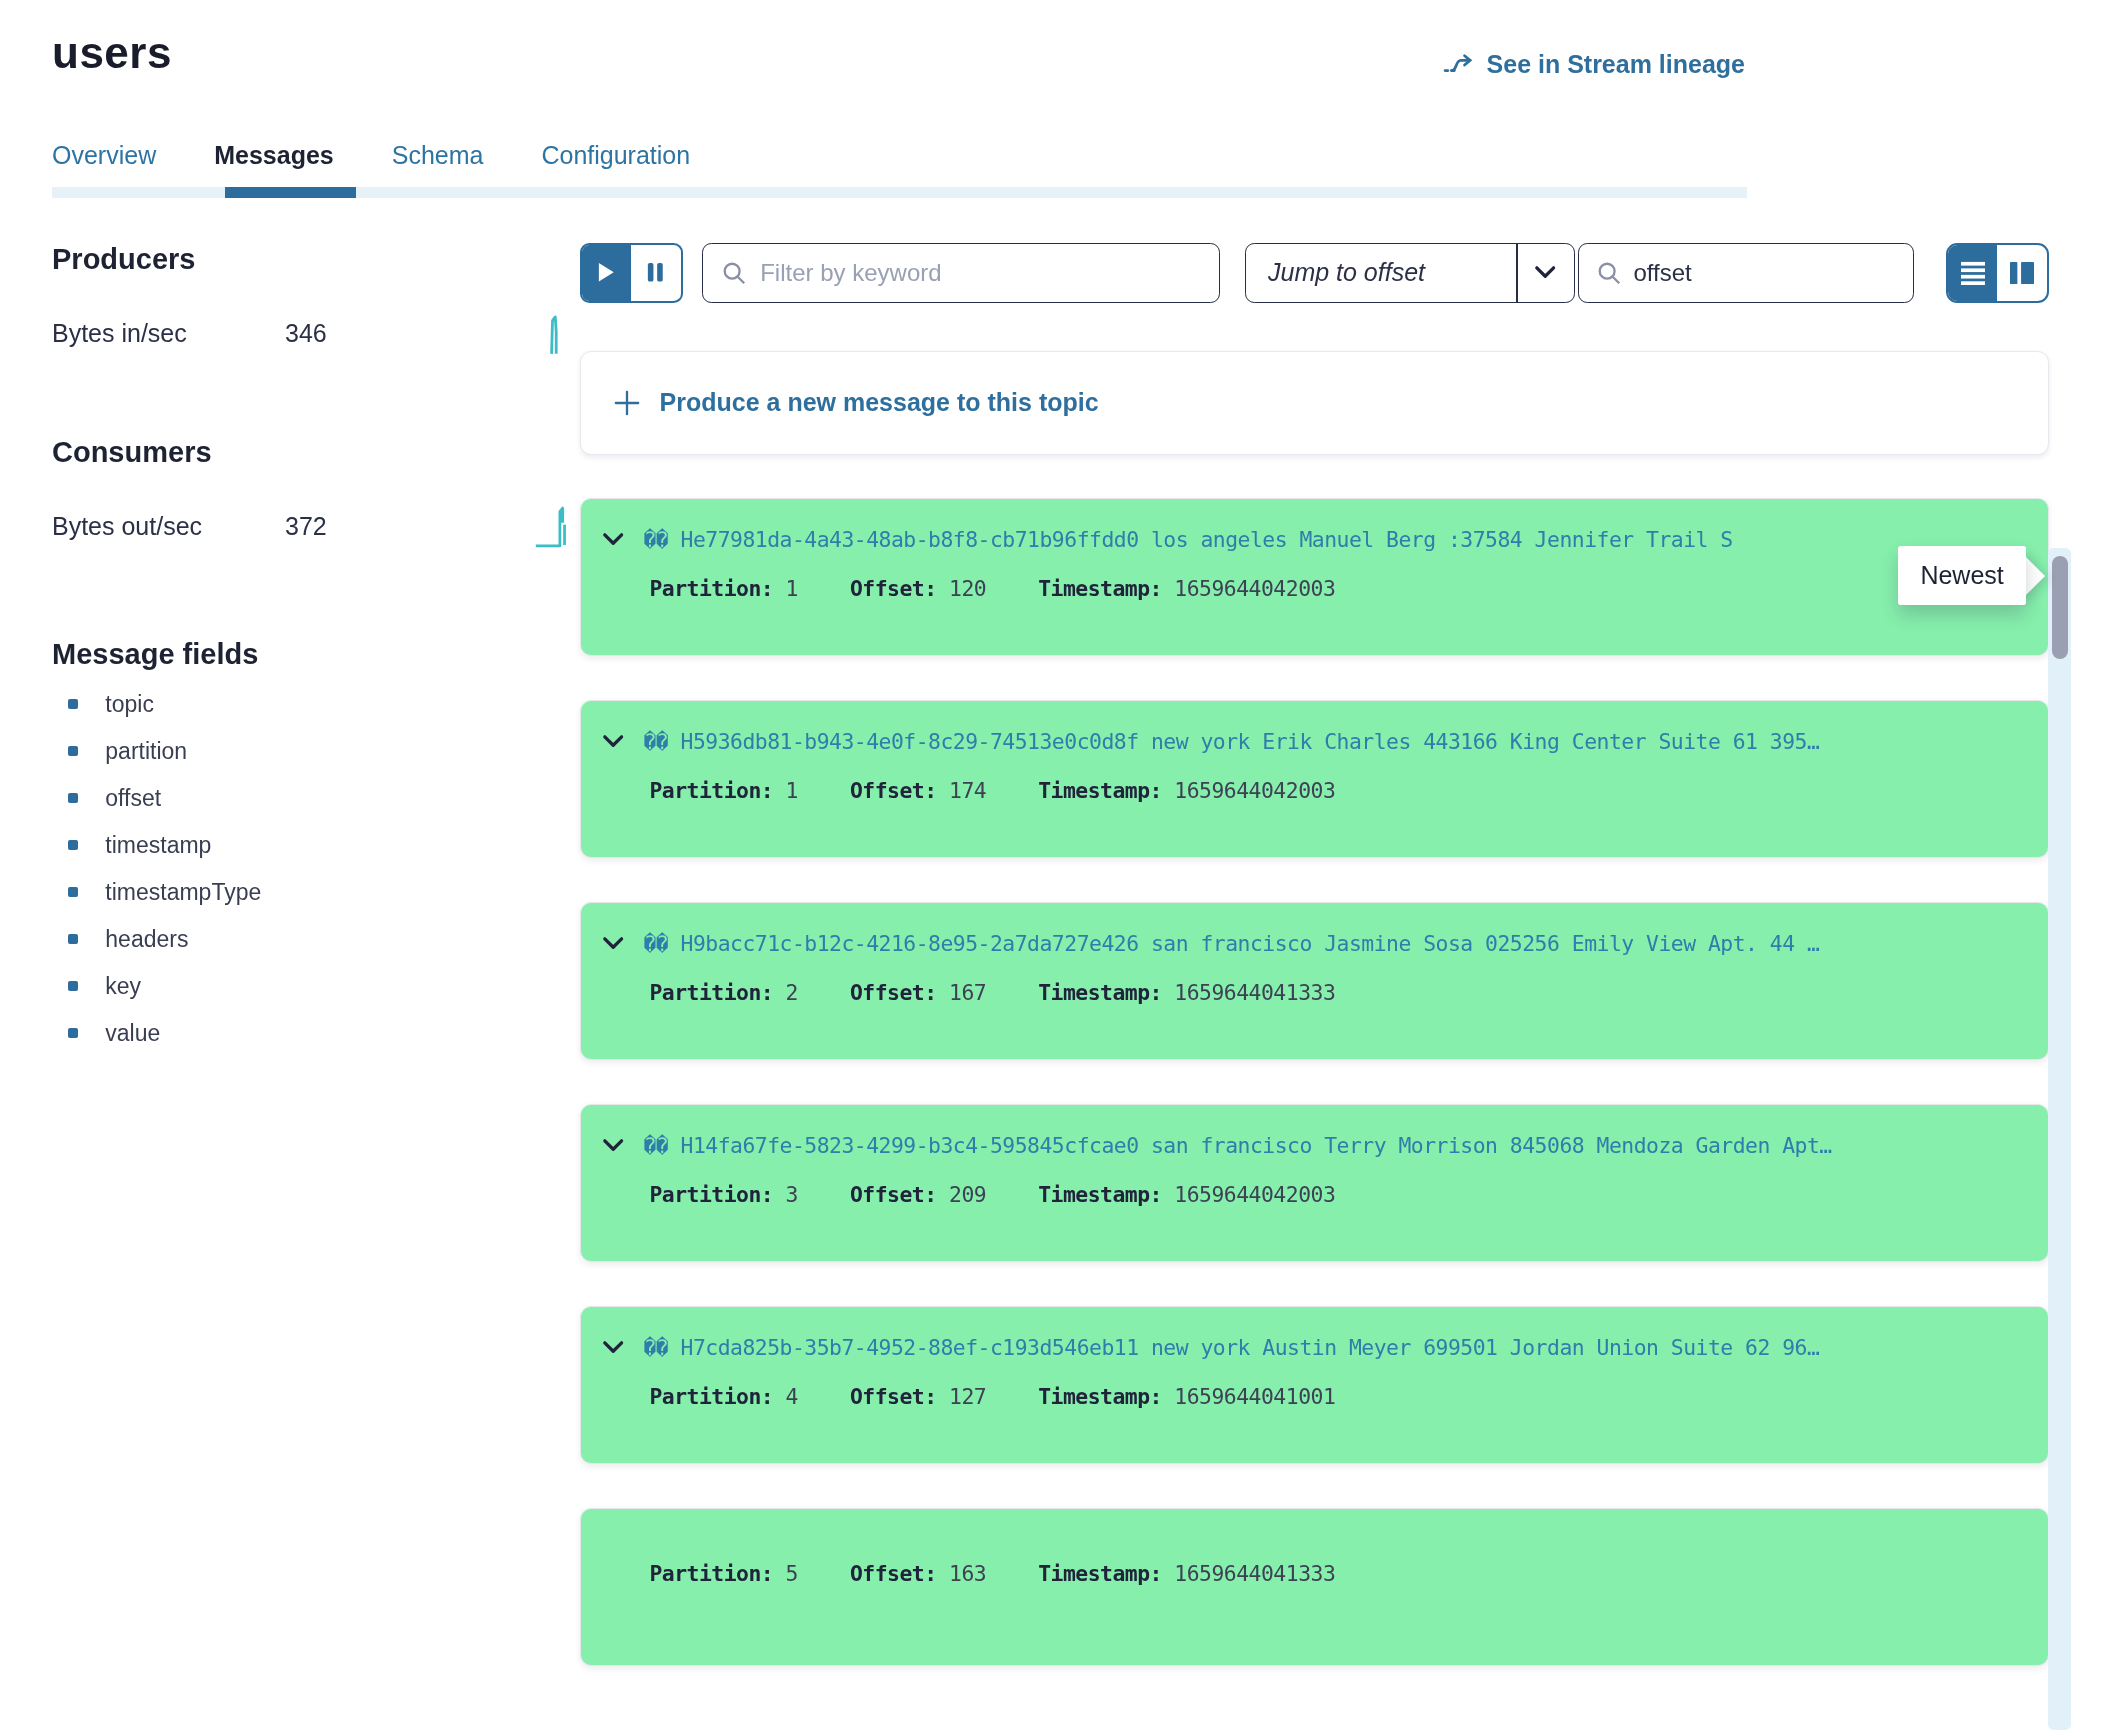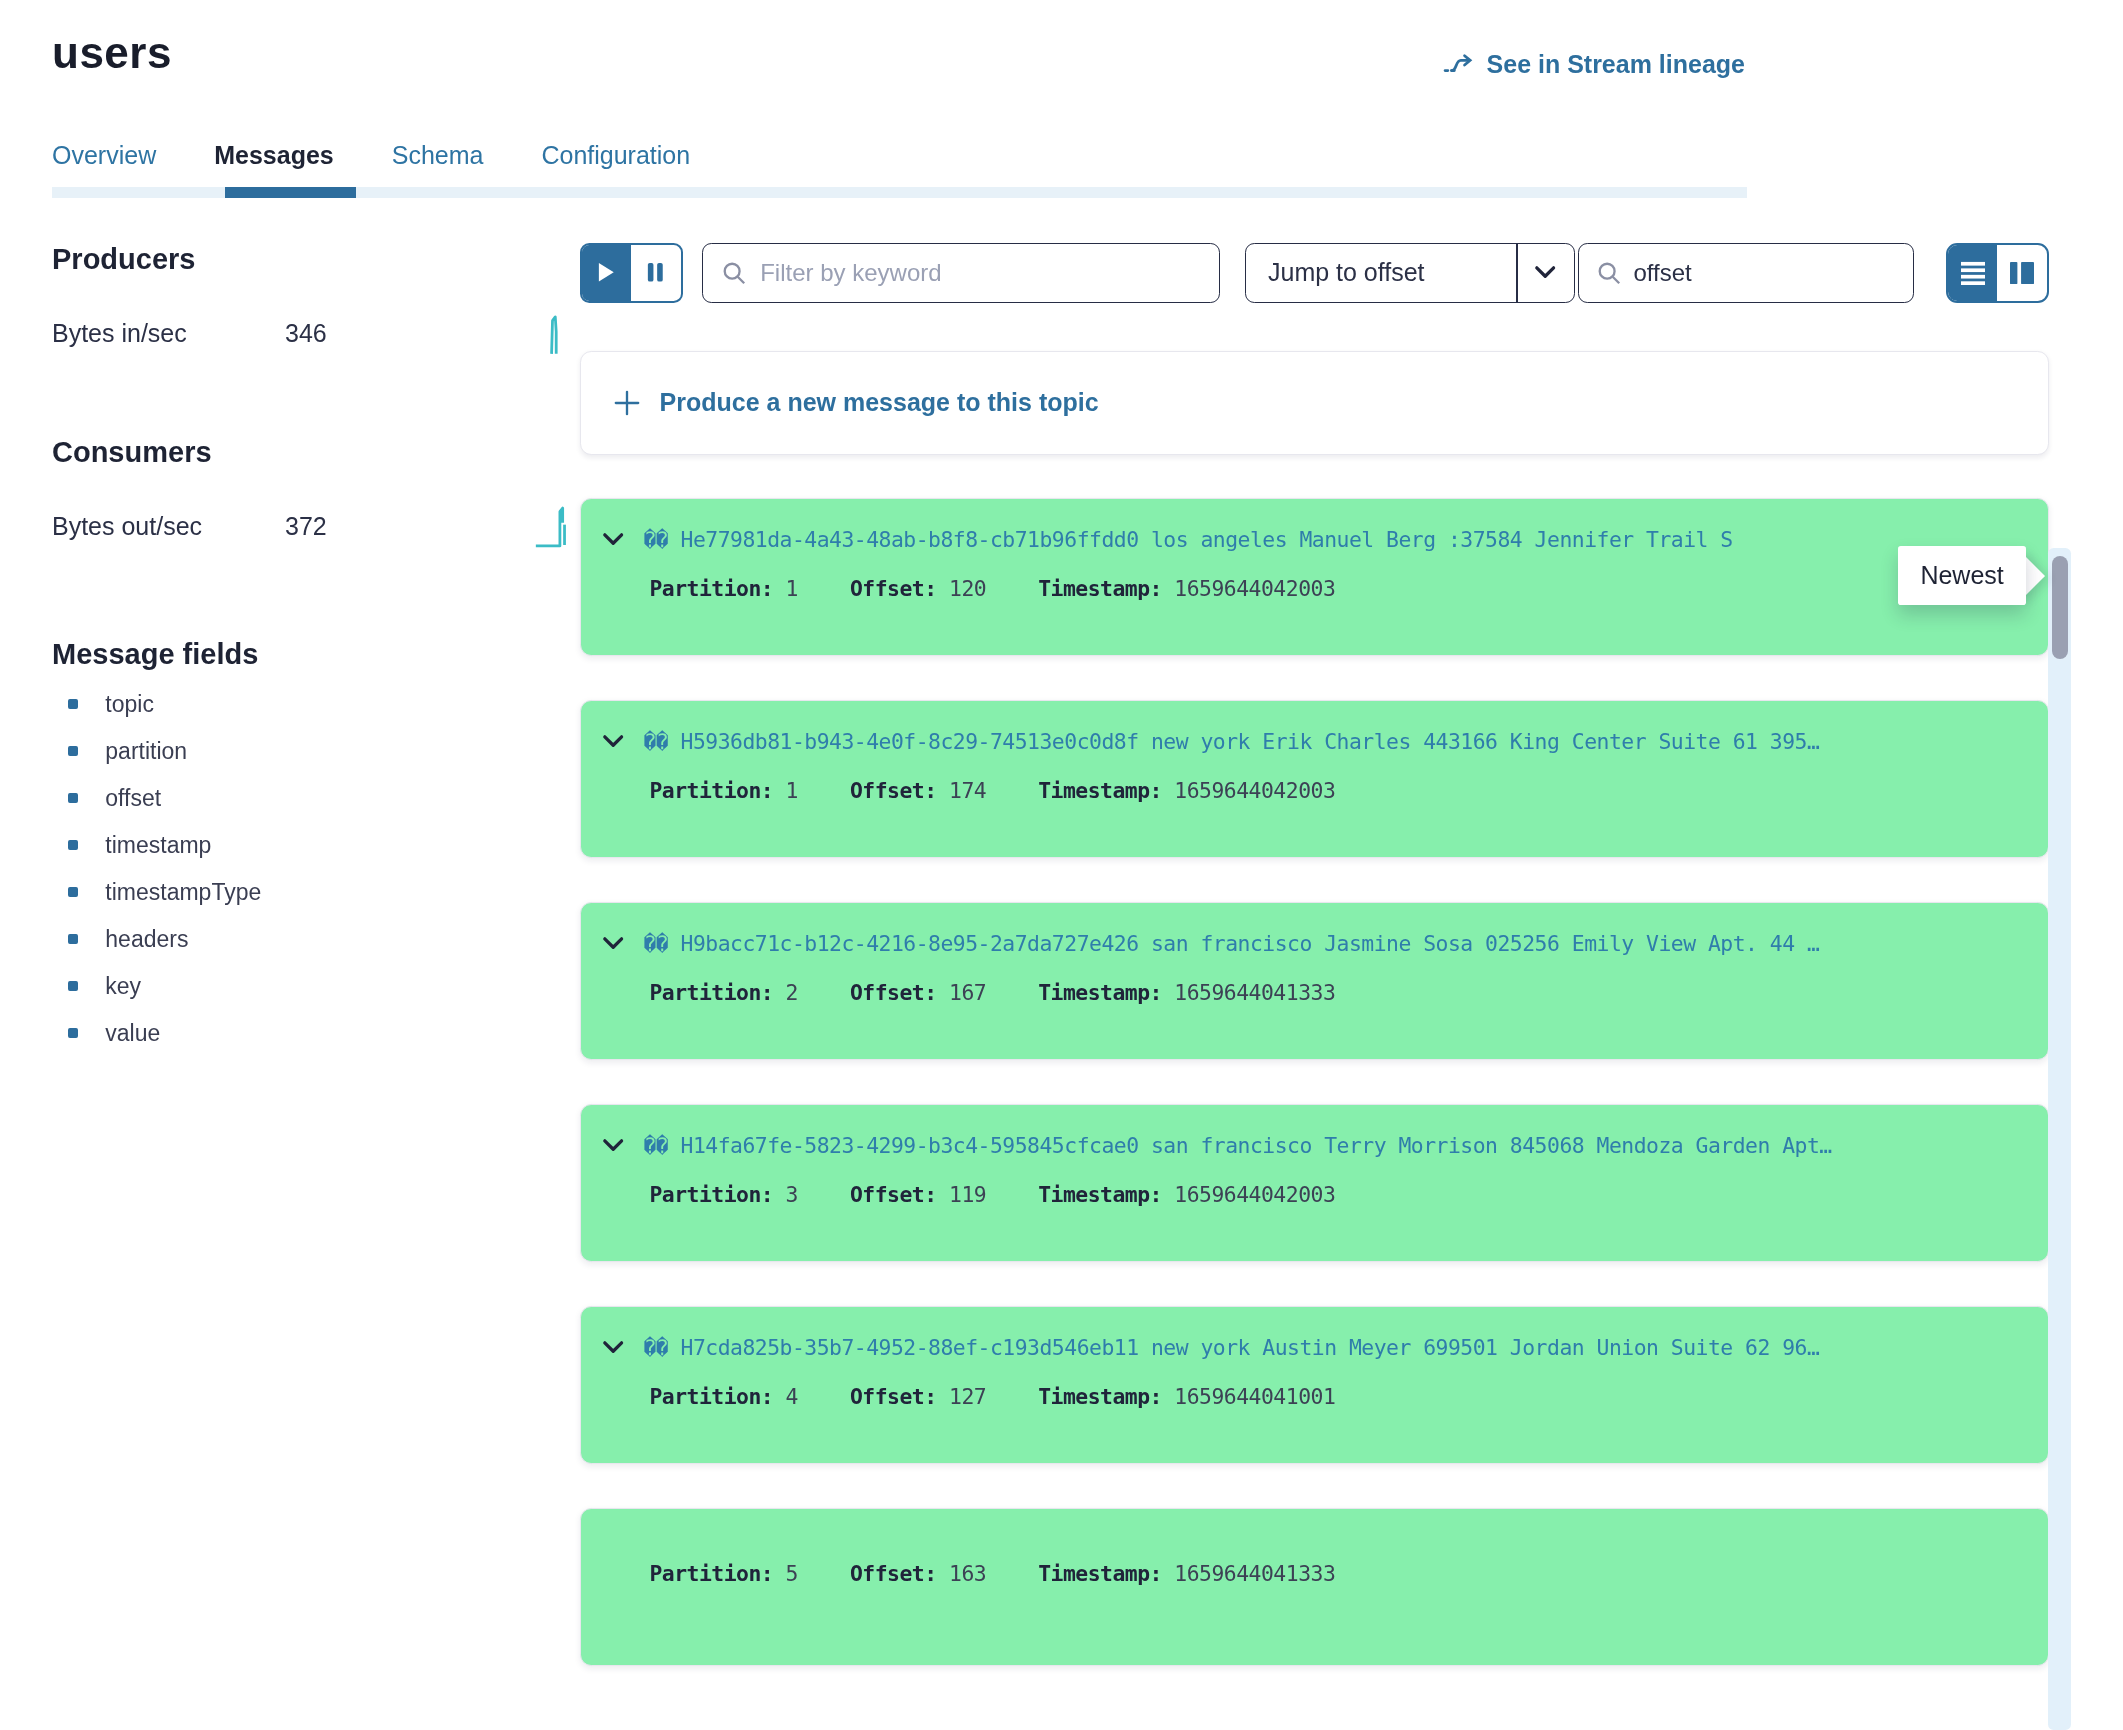--- a/index.html
+++ b/index.html
@@ -64,21 +64,21 @@
   .input-box {
     height: 60px; border: 1.9px solid #272d45; border-radius: 9.3px;
     display: flex; align-items: center; background: #fff;
   }
   .filter-box { margin-left: 18.6px; width: 518px; padding: 0 18.6px; gap: 13px; }
   .filter-box input, .offset-box input {
     border: none; outline: none; flex: 1; min-width: 0;
     font-family: "Liberation Sans", sans-serif; font-size: 24px; color: #2b3046; background: transparent;
   }
   .filter-box input::placeholder { color: #9aa0b4; }
-  .jump-box { margin-left: 25px; width: 330px; cursor: pointer; }
+  .jump-box { margin-left: 25px; width: 330px; cursor: pointer; font-style: italic; }
   .jump-label { flex: 1; padding-left: 22.4px; font-size: 25px; color: #2b3046; white-space: nowrap; }
   .jump-divider { width: 1.9px; align-self: stretch; background: #272d45; }
   .jump-chevron-cell { width: 56px; display: flex; align-items: center; justify-content: center; }
   .offset-box { margin-left: 3.7px; width: 336px; padding: 0 17px; gap: 11.2px; }
 
   
   .produce-card {
     margin-top: 48px; height: 104px; border: 1.9px solid #e7e7ee; border-radius: 11.2px;
     box-shadow: 0 2.8px 5.6px rgba(25,30,60,0.08);
     display: flex; align-items: center; padding-left: 32px; gap: 18.6px; cursor: pointer; background: #fff;
@@ -359,21 +359,21 @@
           <div class="msg-line1">
             <span class="msg-chevron">
               <svg width="22.4" height="15" viewBox="0 0 24 16" fill="none" stroke="#20243a" stroke-width="3.5" stroke-linecap="round" stroke-linejoin="round">
                   <polyline points="3,3 12,12 21,3"></polyline>
                 </svg>
             </span>
             <span class="msg-key">�� H14fa67fe-5823-4299-b3c4-595845cfcae0 san francisco Terry Morrison 845068 Mendoza Garden Apt…</span>
           </div>
           <div class="msg-line2">
             <span class="kv"><span class="k">Partition:</span> <span class="v">3</span></span>
-            <span class="kv"><span class="k">Offset:</span> <span class="v">119</span></span>
+            <span class="kv"><span class="k">Offset:</span> <span class="v">209</span></span>
             <span class="kv"><span class="k">Timestamp:</span> <span class="v">1659644042003</span></span>
           </div>
         </div>
 
         <div class="message-card">
           <div class="msg-line1">
             <span class="msg-chevron">
               <svg width="22.4" height="15" viewBox="0 0 24 16" fill="none" stroke="#20243a" stroke-width="3.5" stroke-linecap="round" stroke-linejoin="round">
                   <polyline points="3,3 12,12 21,3"></polyline>
                 </svg>

